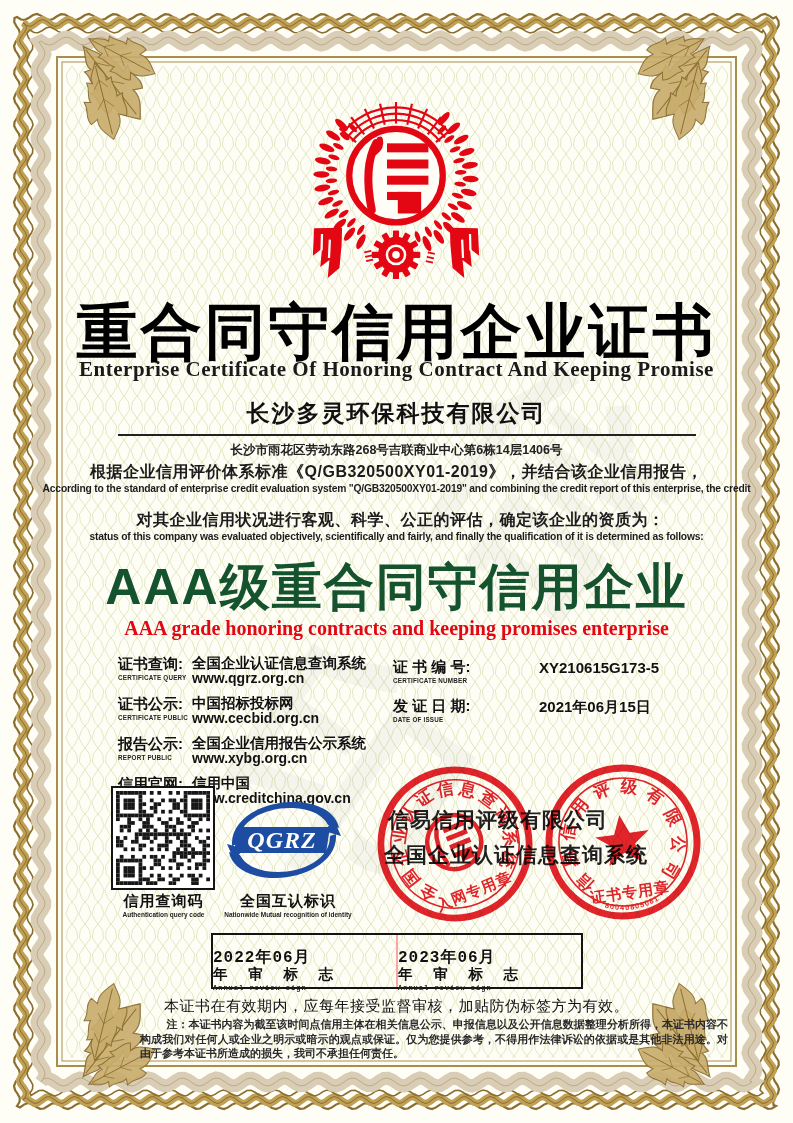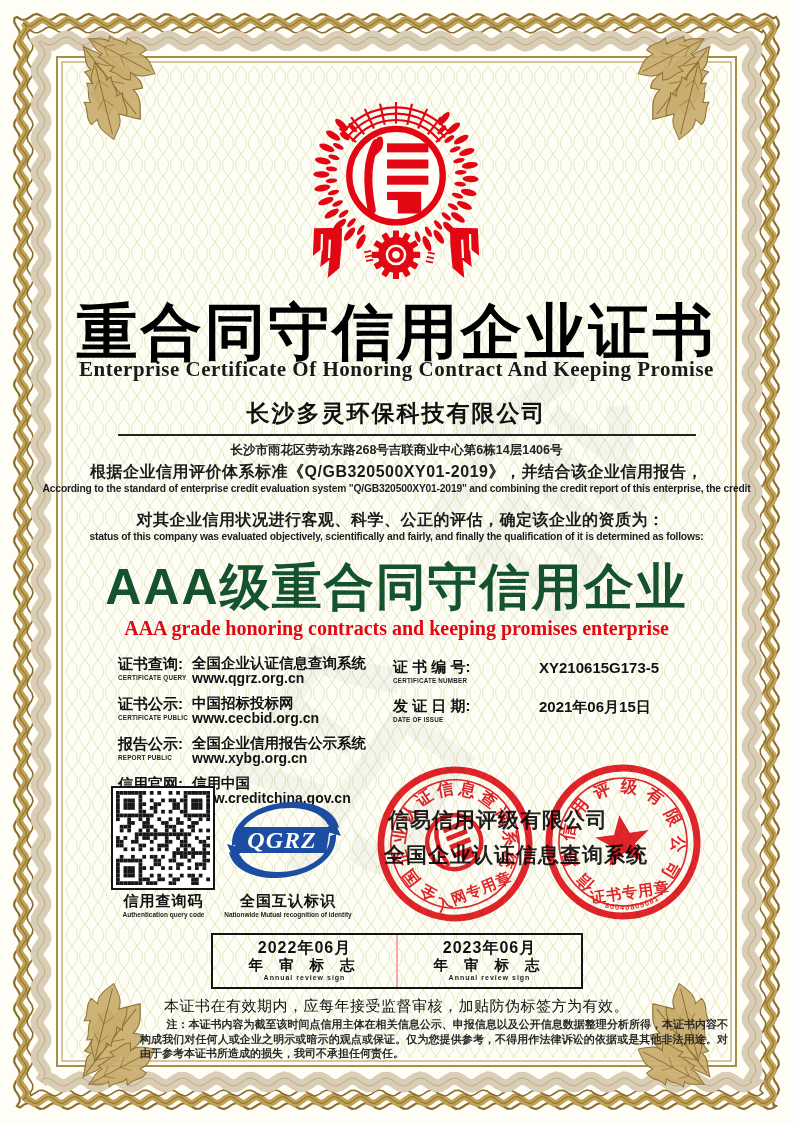--- a/index.html
+++ b/index.html
@@ -57,21 +57,21 @@
 
   .overlay-sign { z-index:3; color:#1f1f1f; font-weight:600; letter-spacing:1px; font-size:21px; white-space:nowrap; }
   .ov1 { left:388px; top:806px; }
   .ov2 { left:384px; top:841px; }
   .seal { z-index:4; mix-blend-mode:multiply; opacity:.93; }
   #seal-left  { left:373px; top:762px; }
   #seal-right { left:538px; top:757px; }
 
   .annual-box { left:211px; top:933px; width:372px; height:56px; border:2px solid #141414;
                 display:flex; z-index:2; background:transparent; }
-  .annual-cell { flex:1; text-align:center; padding-top:4px; }
+  .annual-cell { flex:1; padding-top:14px;font-family:Liberation Mono, monospace; }
   .annual-cell + .annual-cell { border-left:2px solid #fca5a5; }
   .annual-year { font-size:16px; font-weight:bold; letter-spacing:1px; line-height:18px; }
   .annual-cn   { font-size:14.5px; font-weight:bold; letter-spacing:6px; line-height:17px; }
   .annual-en   { font-size:7px; font-weight:bold; letter-spacing:1px; color:#222; }
 
   .statement { top:997px; font-size:15px; font-weight:normal; letter-spacing:.5px; }
   .note { left:106px; top:1017px; width:588px; font-size:11px; line-height:14.5px;
           font-weight:600; color:#2a2a2a; text-align:justify; text-indent:2.4em;margin-left:34px; }
 </style>
 </head>

